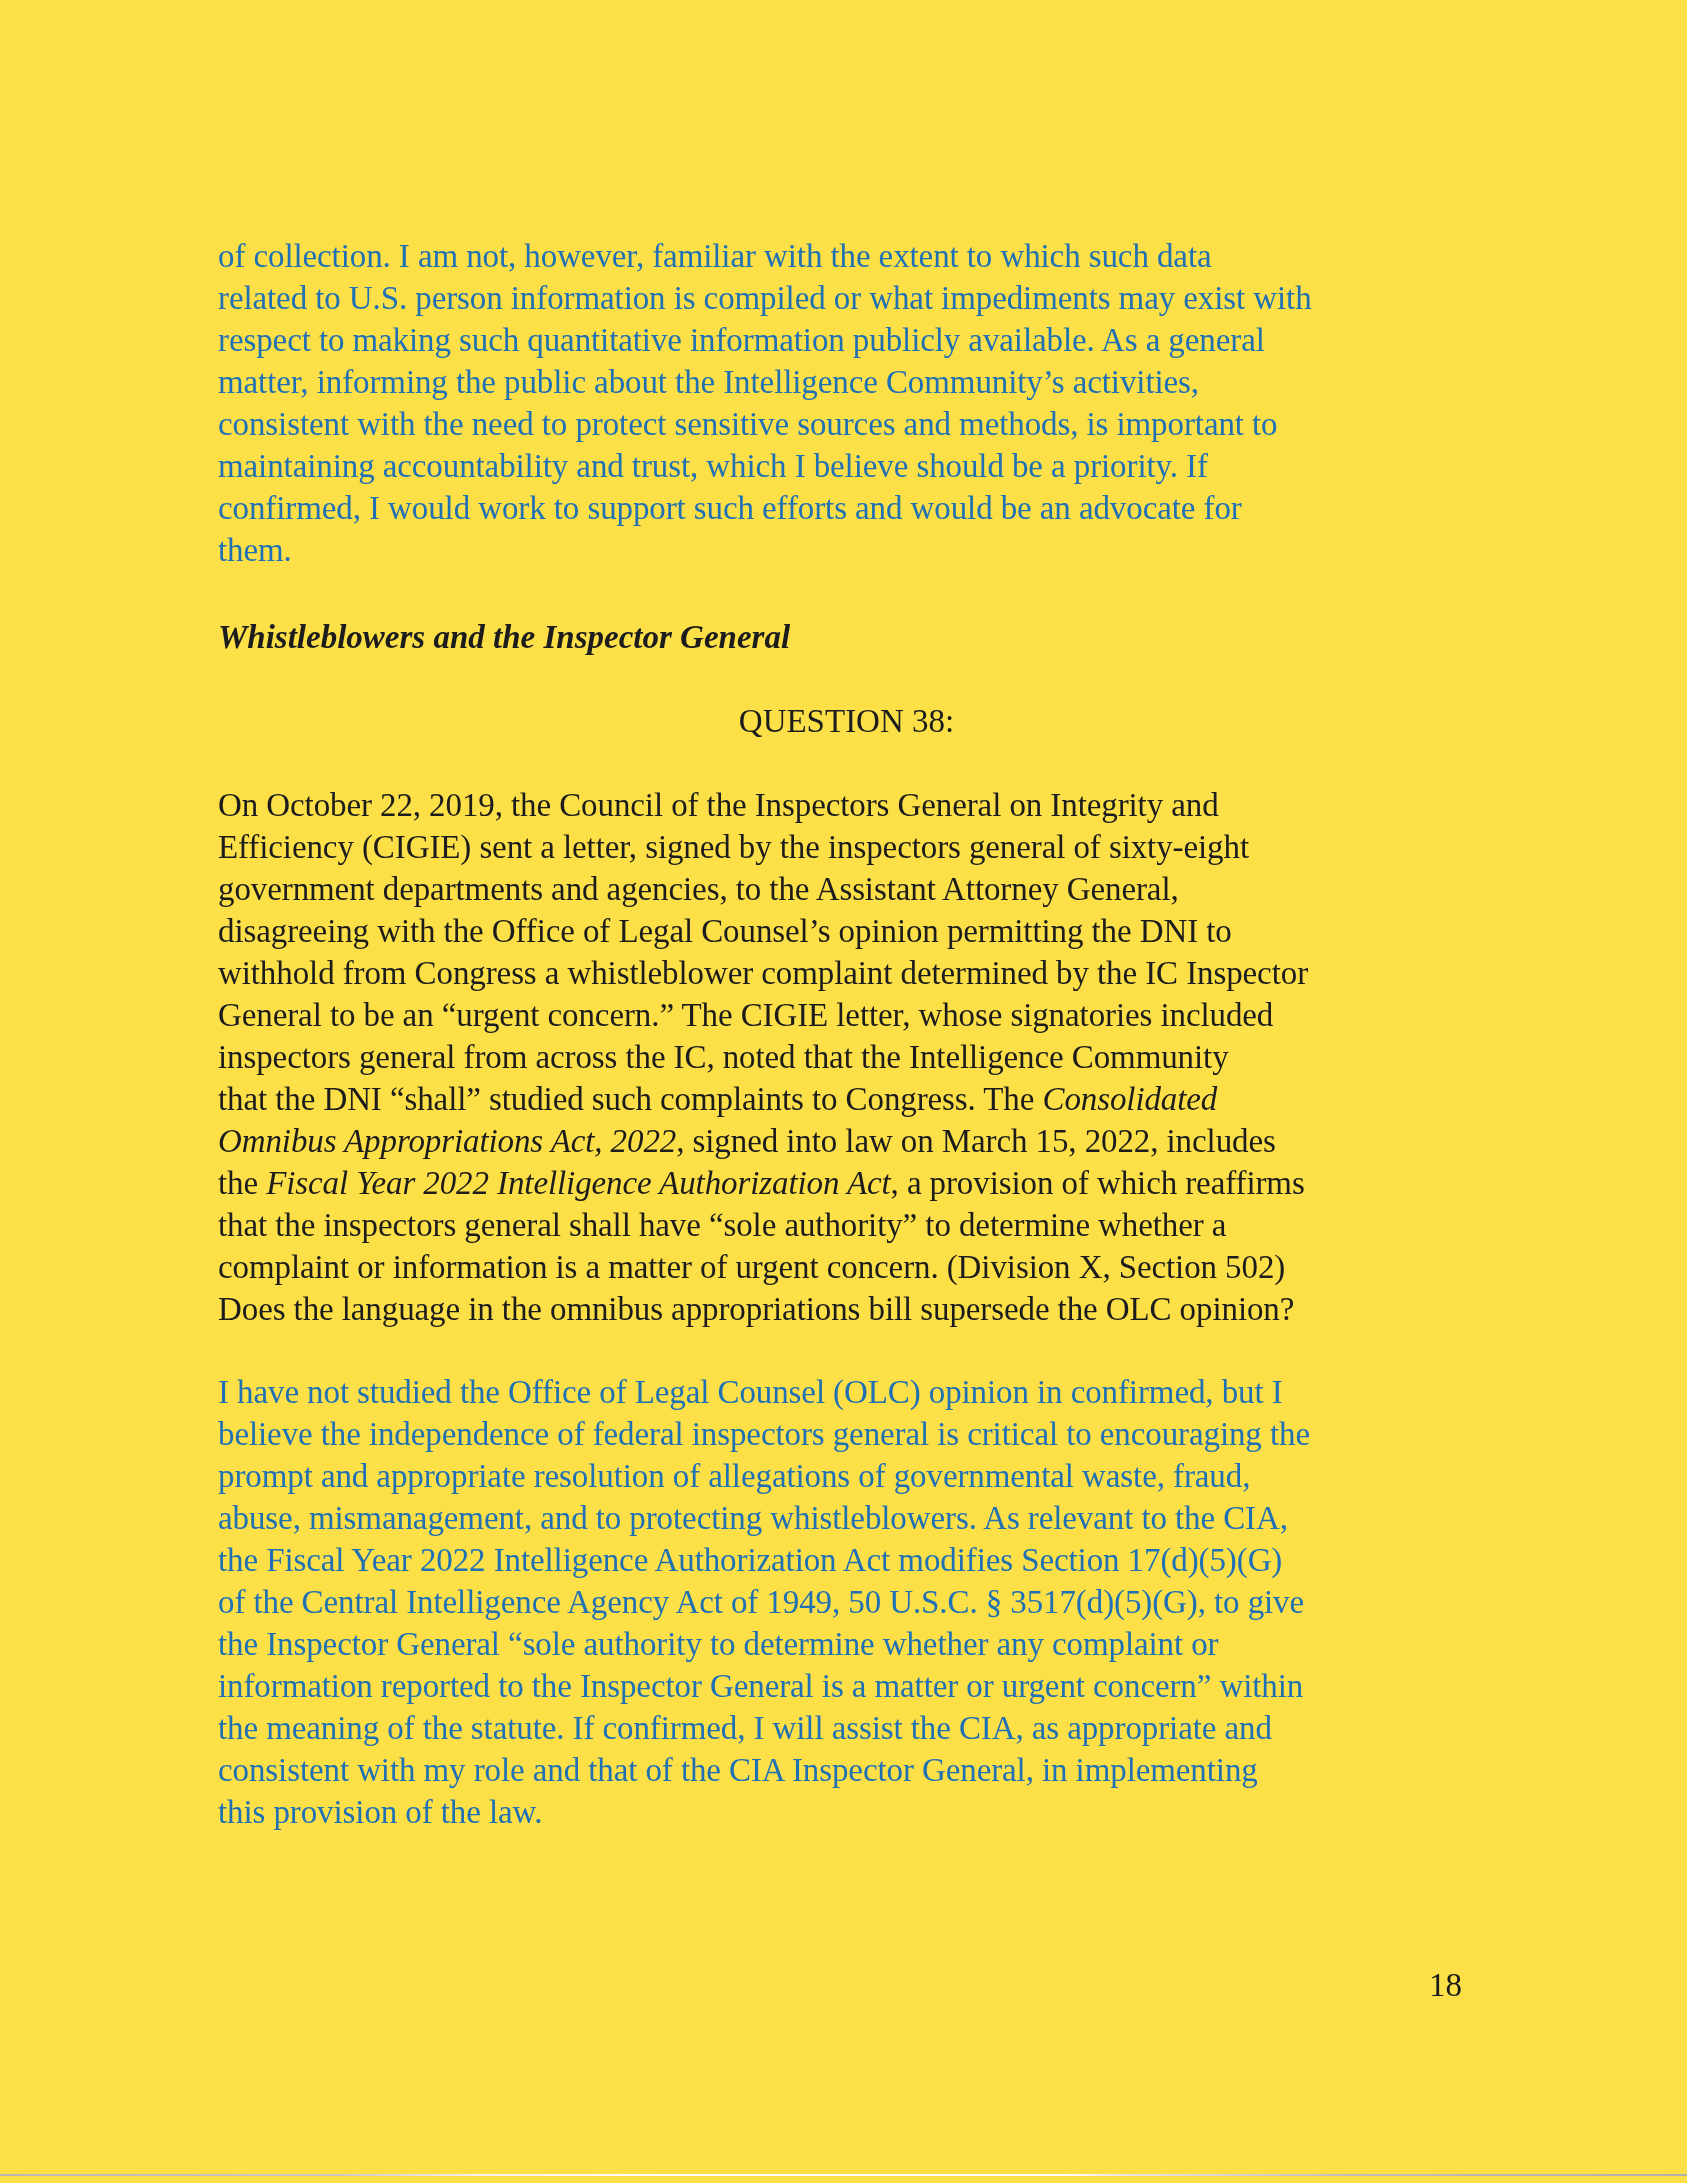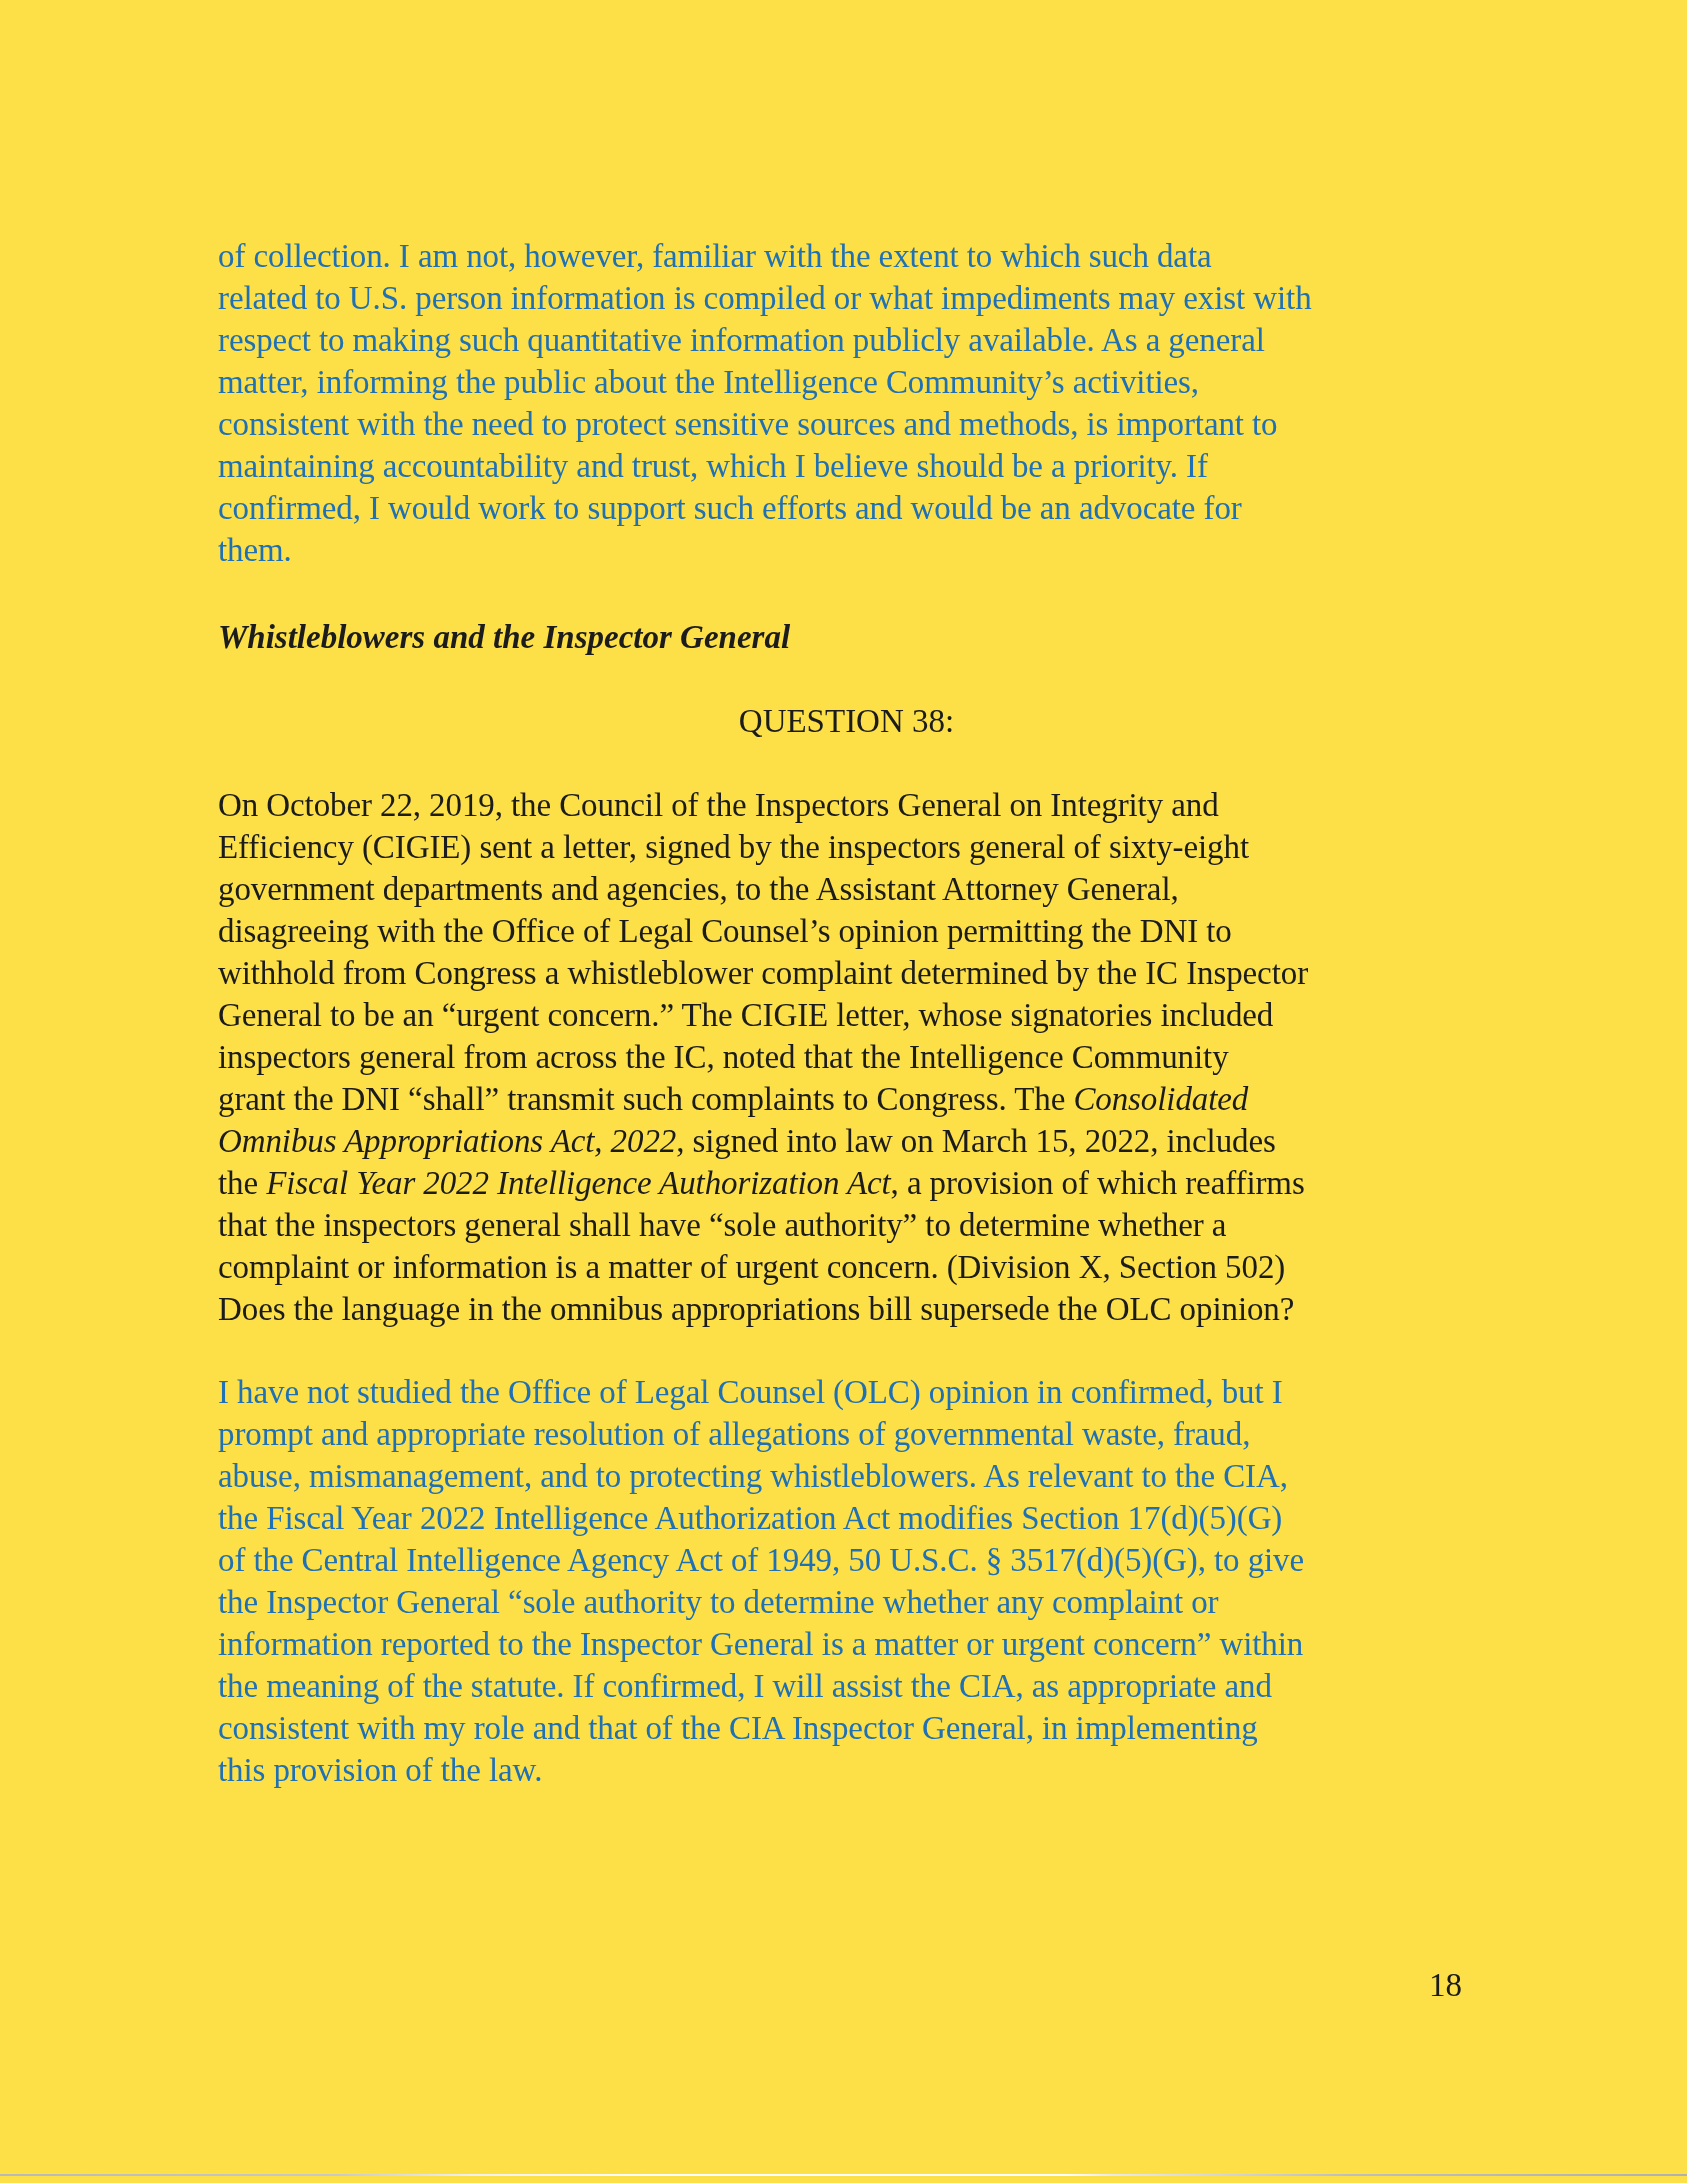--- a/index.html
+++ b/index.html
@@ -102,32 +102,33 @@
     <div class="gap-q"></div>
 
     <div class="para black">
       <span class="line">On October 22, 2019, the Council of the Inspectors General on Integrity and</span>
       <span class="line">Efficiency (CIGIE) sent a letter, signed by the inspectors general of sixty-eight</span>
       <span class="line">government departments and agencies, to the Assistant Attorney General,</span>
       <span class="line">disagreeing with the Office of Legal Counsel’s opinion permitting the DNI to</span>
       <span class="line">withhold from Congress a whistleblower complaint determined by the IC Inspector</span>
       <span class="line">General to be an “urgent concern.” The CIGIE letter, whose signatories included</span>
       <span class="line">inspectors general from across the IC, noted that the Intelligence Community</span>
-      <span class="line"><span>grant the DNI “shall” transmit such complaints to Congress. The </span><em>Consolidated</em></span>
+      <span class="line"><span>that the DNI “shall” studied such complaints to Congress. The </span><em>Consolidated</em></span>
       <span class="line"><em>Omnibus Appropriations Act, 2022</em><span>, signed into law on March 15, 2022, includes</span></span>
       <span class="line"><span>the </span><em>Fiscal Year 2022 Intelligence Authorization Act</em><span>, a provision of which reaffirms</span></span>
       <span class="line">that the inspectors general shall have “sole authority” to determine whether a</span>
       <span class="line">complaint or information is a matter of urgent concern. (Division X, Section 502)</span>
       <span class="line">Does the language in the omnibus appropriations bill supersede the OLC opinion?</span>
     </div>
 
     <div class="gap-answer2"></div>
 
     <div class="para blue">
       <span class="line">I have not studied the Office of Legal Counsel (OLC) opinion in confirmed, but I</span>
+      <span class="line">believe the independence of federal inspectors general is critical to encouraging the</span>
       <span class="line">prompt and appropriate resolution of allegations of governmental waste, fraud,</span>
       <span class="line">abuse, mismanagement, and to protecting whistleblowers.  As relevant to the CIA,</span>
       <span class="line">the Fiscal Year 2022 Intelligence Authorization Act modifies Section 17(d)(5)(G)</span>
       <span class="line">of the Central Intelligence Agency Act of 1949, 50 U.S.C. § 3517(d)(5)(G), to give</span>
       <span class="line">the Inspector General “sole authority to determine whether any complaint or</span>
       <span class="line">information reported to the Inspector General is a matter or urgent concern” within</span>
       <span class="line">the meaning of the statute.  If confirmed, I will assist the CIA, as appropriate and</span>
       <span class="line">consistent with my role and that of the CIA Inspector General, in implementing</span>
       <span class="line">this provision of the law.</span>
     </div>

